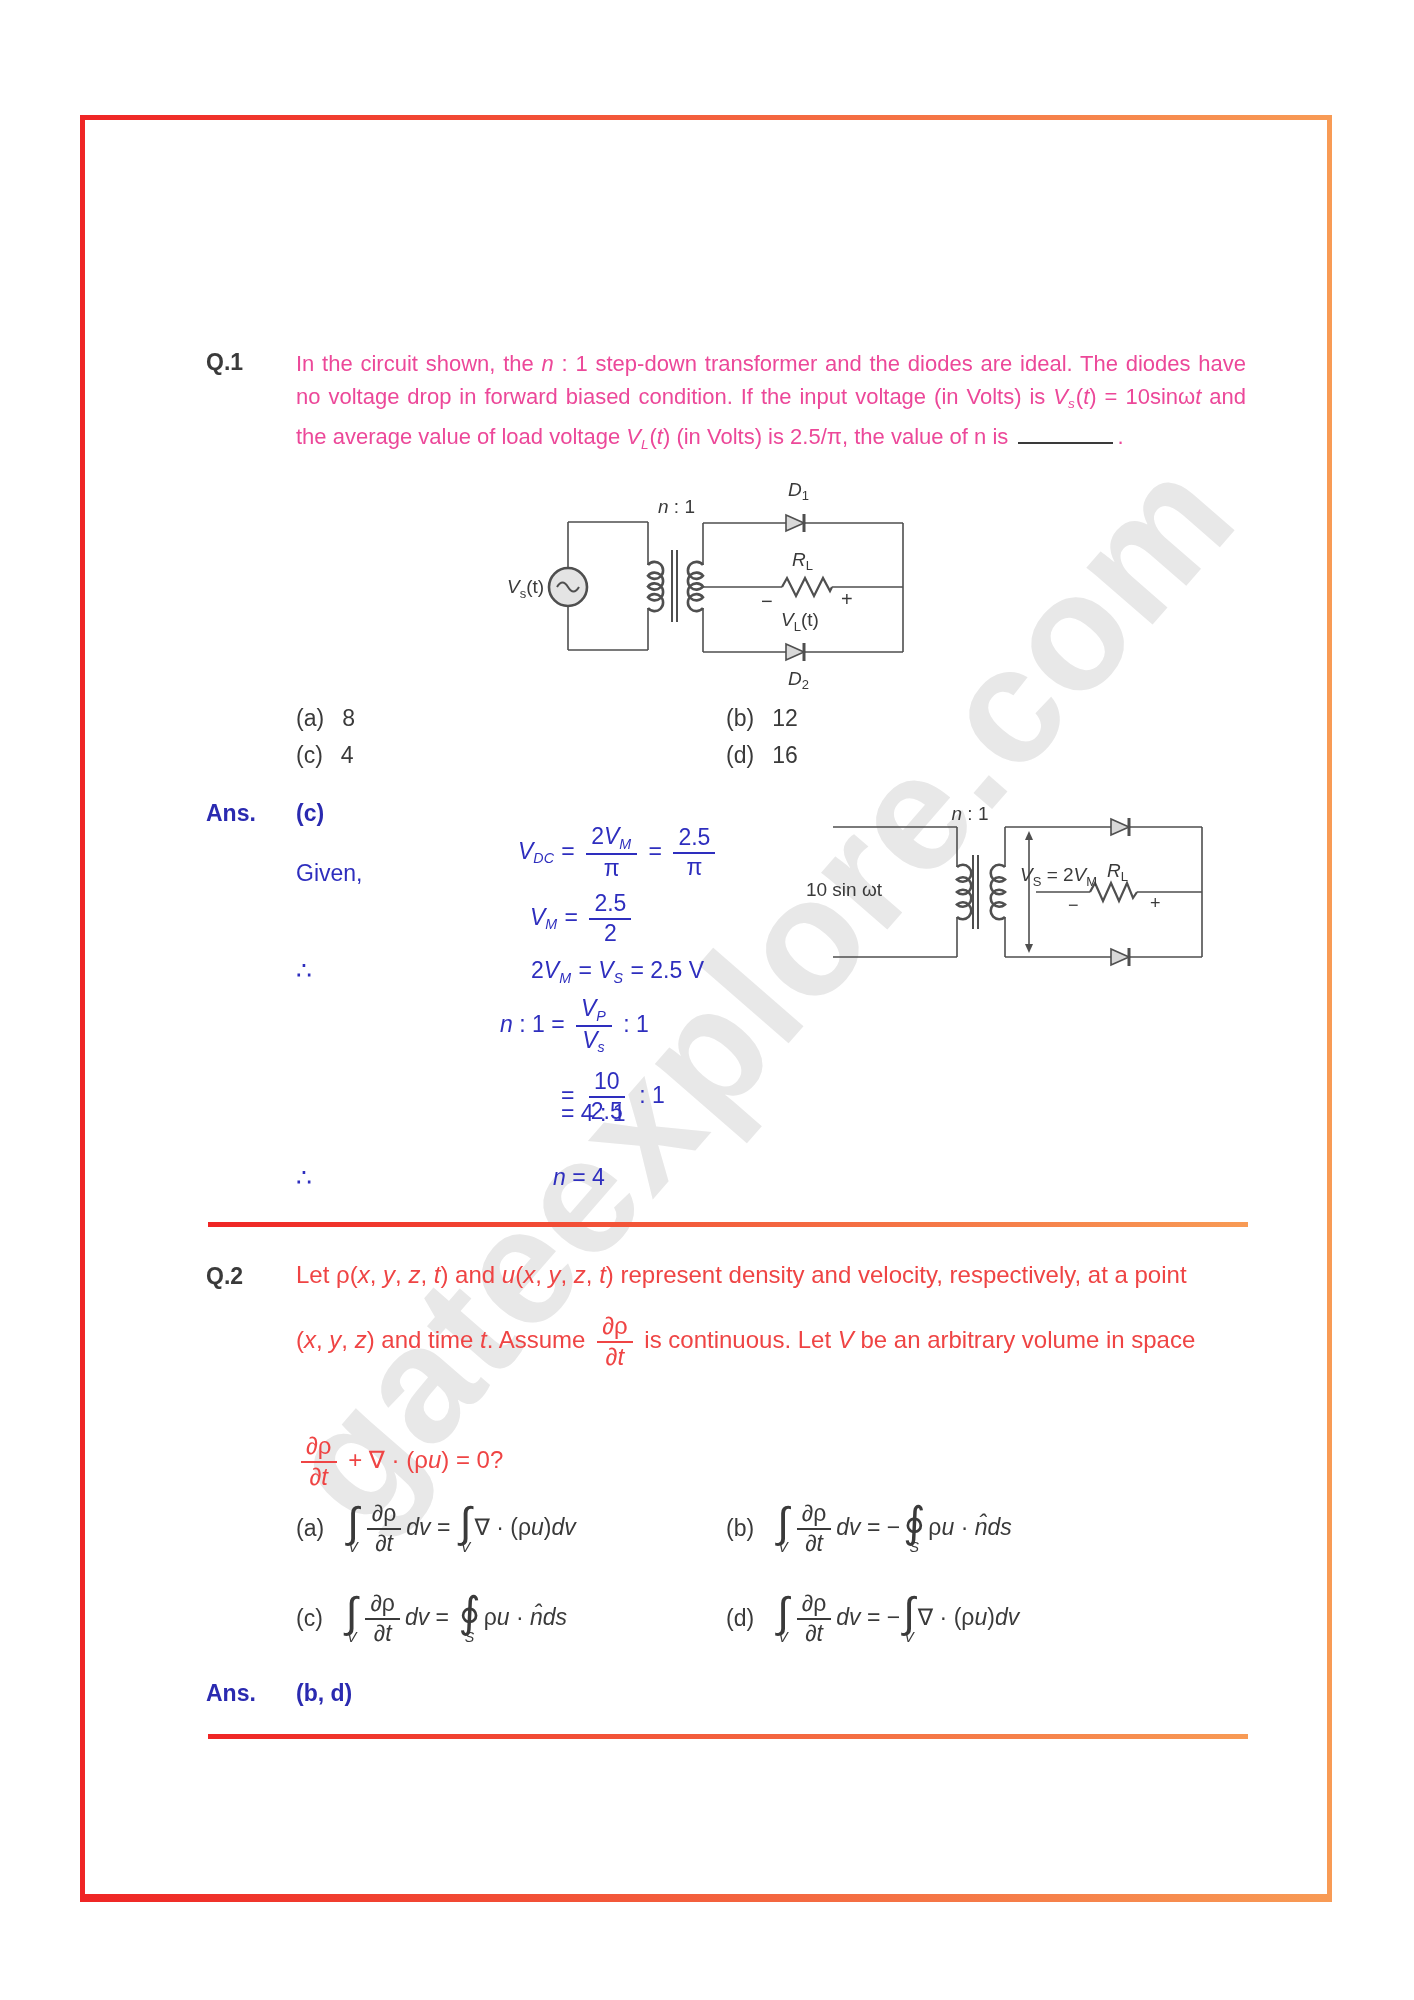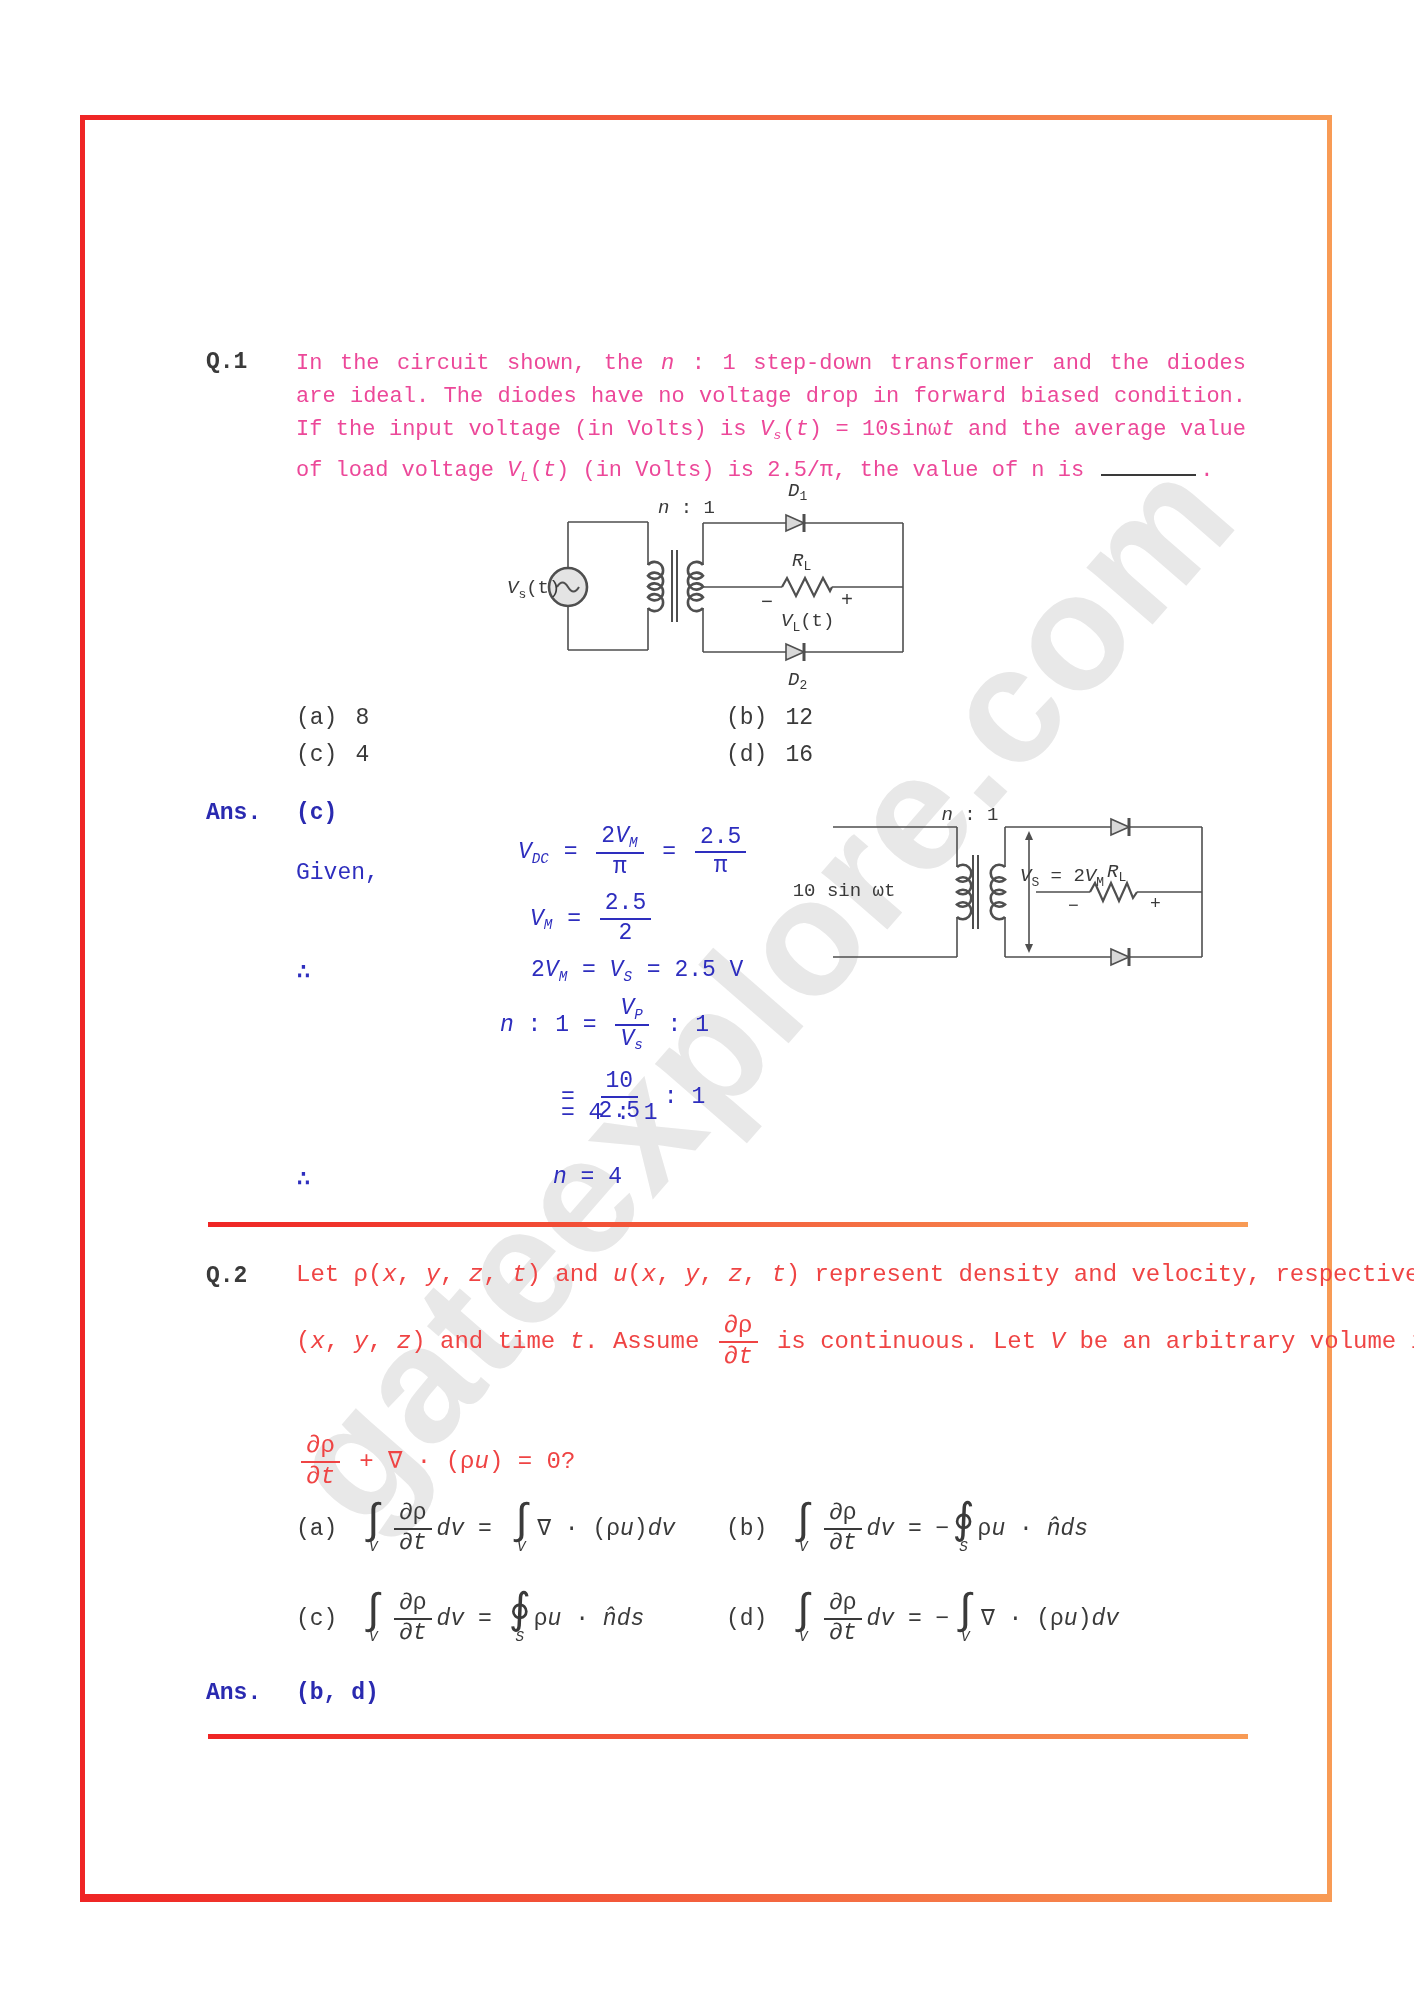--- a/index.html
+++ b/index.html
@@ -5,21 +5,21 @@
   html,body{margin:0;padding:0;background:#ffffff;}
   .page{position:relative;width:1414px;height:2000px;background:#fff;overflow:hidden;
         font-family:"Liberation Sans",sans-serif;color:#3a3a3a;}
   .frame{position:absolute;left:80px;top:115px;width:1252px;height:1787px;
          background:linear-gradient(90deg,#ef2525,#f89b55);}
   .frame-inner{position:absolute;left:5px;top:5px;right:5px;bottom:8px;background:#fff;}
   .watermark{position:absolute;left:760px;top:990px;z-index:1;
              transform:translate(-50%,-50%) rotate(-49deg);
              font-size:165px;font-weight:bold;letter-spacing:2px;
              color:#e8e8e8;white-space:nowrap;}
-  .content{position:absolute;left:0;top:0;width:1414px;height:1800px;z-index:2;font-family:Liberation Mono, monospace;}
+  .content{position:absolute;left:0;top:0;width:1414px;height:1800px;z-index:2;}
   .abs{position:absolute;}
   .qlabel{font-weight:bold;font-size:23px;color:#3a3a3a;}
   .body-text{font-size:22px;line-height:33px;text-align:justify;color:#ec4899;}
   .one-line{font-size:24px;white-space:nowrap;color:#ef4444;}
   .opt{font-size:23px;color:#3a3a3a;white-space:nowrap;}
   .opt .optval{margin-left:18px;}
   .ansl{font-weight:bold;font-size:23px;color:#2a2ab0;}
   .eq{font-size:23px;color:#2e2ebe;white-space:nowrap;}
   .therefore{font-size:25px;color:#2e2ebe;}
   .mtxt{}

